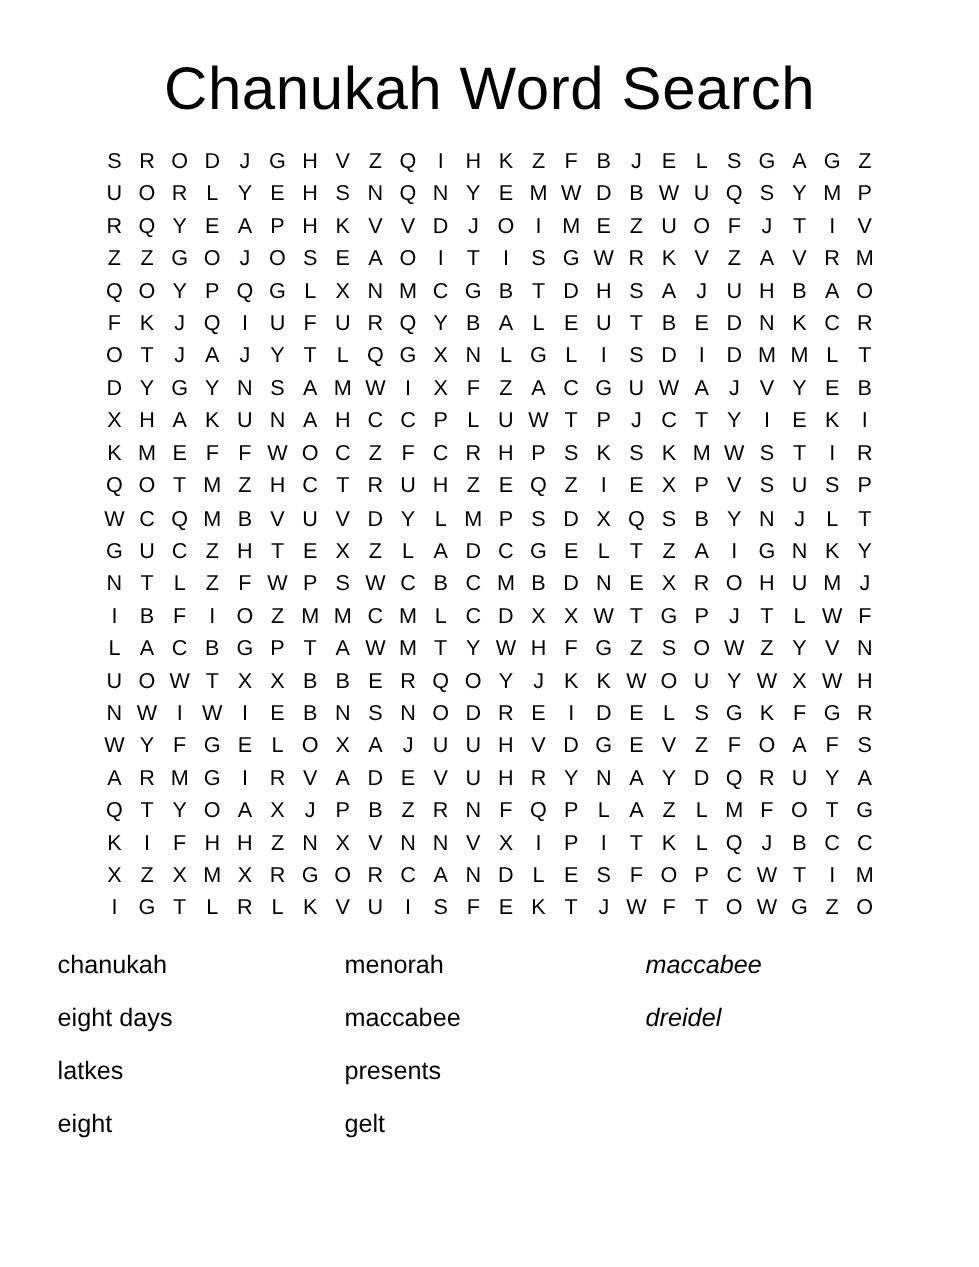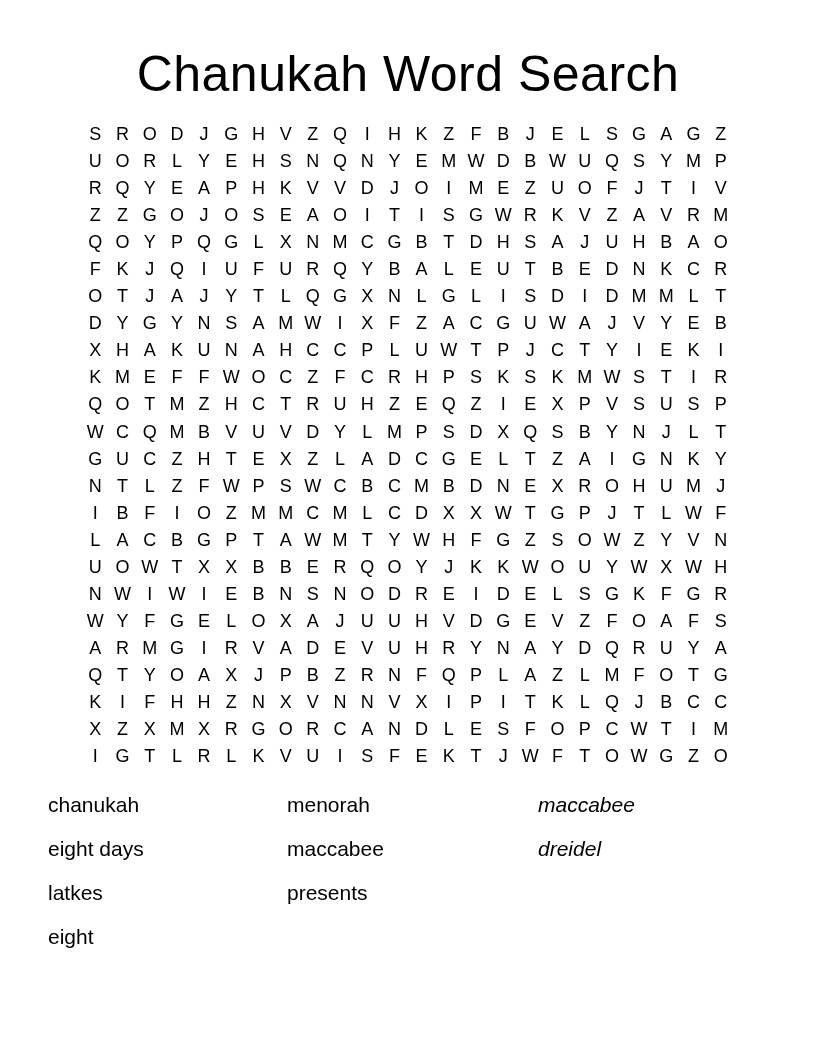--- a/index.html
+++ b/index.html
@@ -654,19 +654,20 @@
     <div class="word-col c0">
         <div class="word">chanukah</div>
         <div class="word">eight days</div>
         <div class="word">latkes</div>
         <div class="word">eight</div>
       </div>
     <div class="word-col c1">
         <div class="word">menorah</div>
         <div class="word">maccabee</div>
         <div class="word">presents</div>
+        <div class="word">gelt</div>
       </div>
     <div class="word-col c2">
         <div class="word">maccabee</div>
         <div class="word">dreidel</div>
       </div>
   </div>
 </div>
 
 </body></html>

